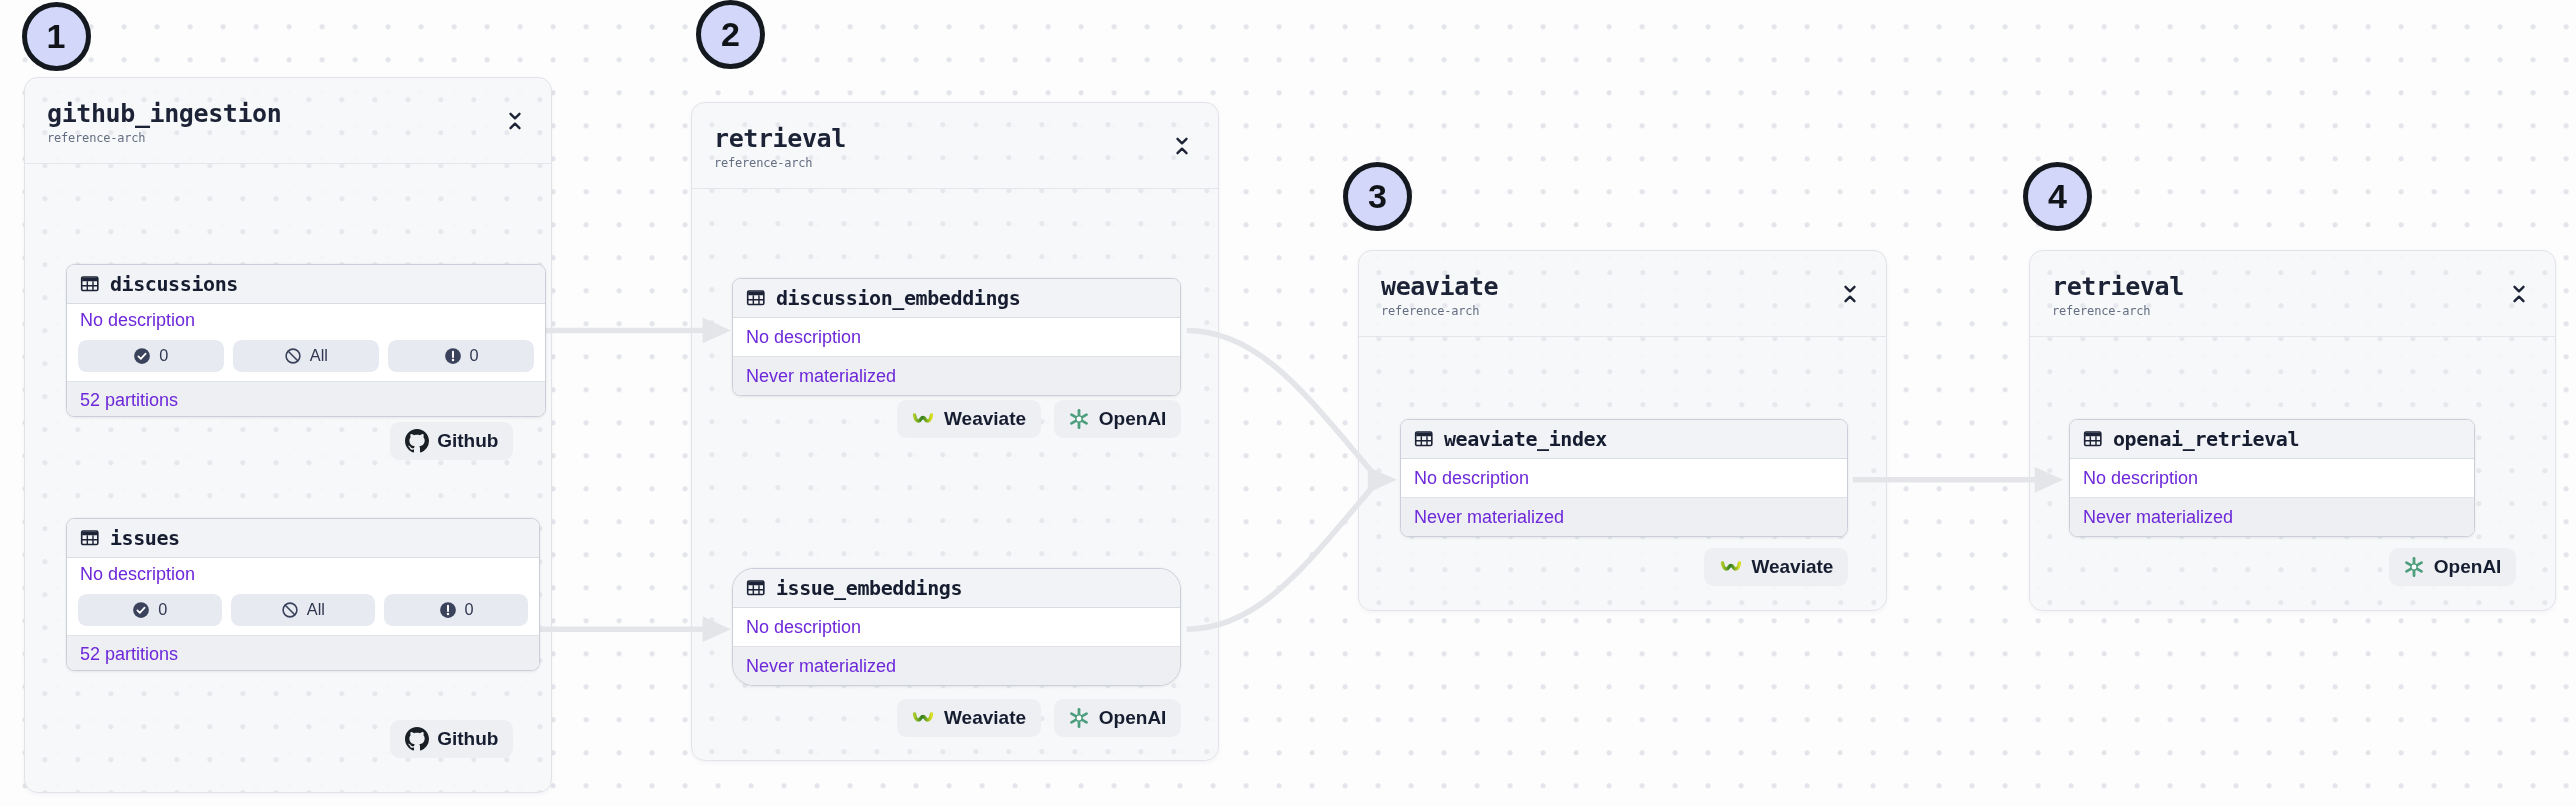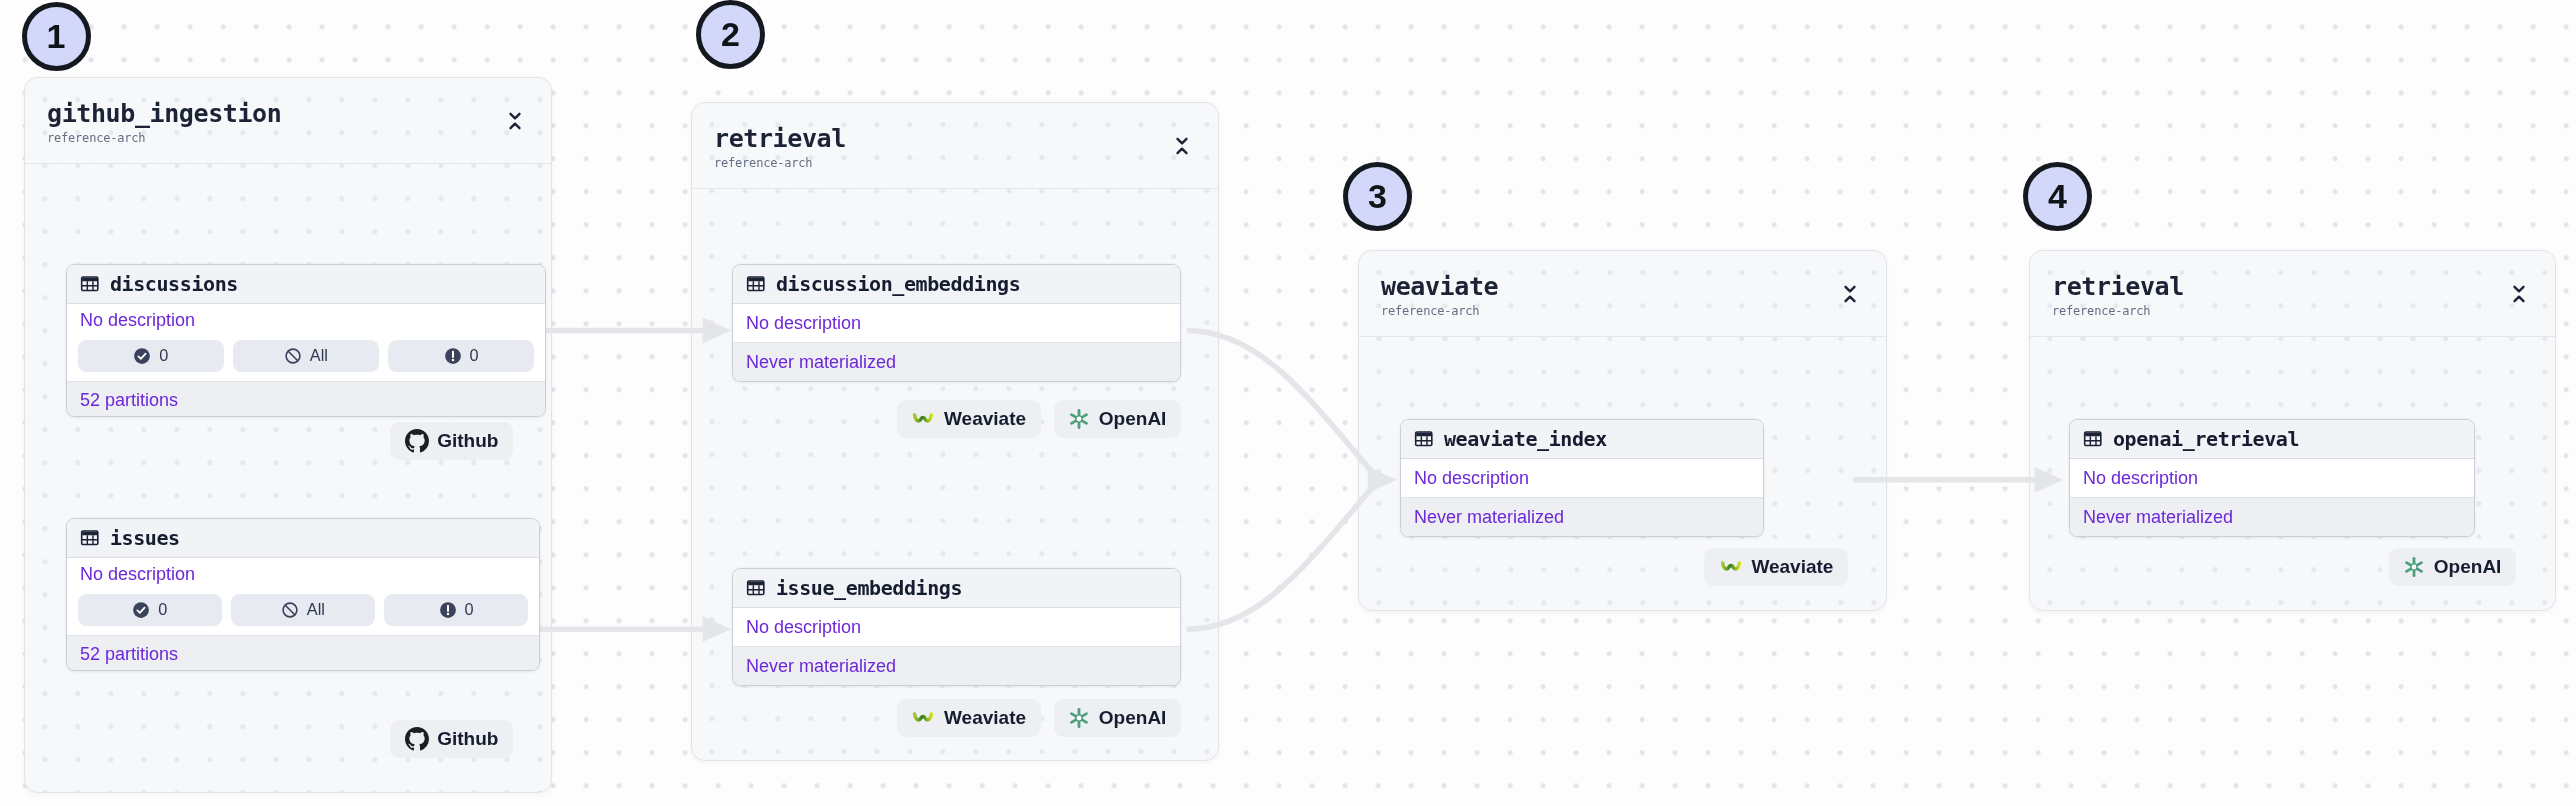--- a/index.html
+++ b/index.html
@@ -282,55 +282,55 @@
             <line x1="12" y1="6.3" x2="12" y2="13.3" stroke="#fff" stroke-width="2.7" stroke-linecap="round"></line>
             <circle cx="12" cy="17.2" r="1.7" fill="#fff"></circle>
           </svg>
         </span>
       <span>0</span>
     </div>
   </div>
   <div class="node-footer">52 partitions</div>
 </div>
 
-<div class="asset-node small" style="left:732px;top:264px;width:449px;height:118px;">
+<div class="asset-node small" style="left:732px;top:278px;width:449px;height:118px;">
   <div class="node-header">
     <span class="icon">
       <svg width="21.5" height="21.5" viewBox="0 0 24 24">
           <rect x="3" y="4.5" width="18" height="15" rx="1.5" fill="none" stroke="#1c2336" stroke-width="1.8"></rect>
           <path d="M3.6 5.2h16.8v4h-16.8z" fill="#1c2336"></path>
           <line x1="3" y1="14.2" x2="21" y2="14.2" stroke="#1c2336" stroke-width="1.6"></line>
           <line x1="9.3" y1="9.2" x2="9.3" y2="19.3" stroke="#1c2336" stroke-width="1.6"></line>
           <line x1="15.6" y1="9.2" x2="15.6" y2="19.3" stroke="#1c2336" stroke-width="1.6"></line>
         </svg>
     </span>
     <span class="node-name mono">discussion_embeddings</span>
   </div>
   <div class="node-desc">No description</div>
   <div class="node-footer">Never materialized</div>
 </div>
 
-<div class="asset-node small" style="left:732px;top:568px;width:449px;height:118px;">
+<div class="asset-node small" style="left:732px;top:568px;width:449px;height:118px;border-radius:22px;">
   <div class="node-header">
     <span class="icon">
       <svg width="21.5" height="21.5" viewBox="0 0 24 24">
           <rect x="3" y="4.5" width="18" height="15" rx="1.5" fill="none" stroke="#1c2336" stroke-width="1.8"></rect>
           <path d="M3.6 5.2h16.8v4h-16.8z" fill="#1c2336"></path>
           <line x1="3" y1="14.2" x2="21" y2="14.2" stroke="#1c2336" stroke-width="1.6"></line>
           <line x1="9.3" y1="9.2" x2="9.3" y2="19.3" stroke="#1c2336" stroke-width="1.6"></line>
           <line x1="15.6" y1="9.2" x2="15.6" y2="19.3" stroke="#1c2336" stroke-width="1.6"></line>
         </svg>
     </span>
     <span class="node-name mono">issue_embeddings</span>
   </div>
   <div class="node-desc">No description</div>
   <div class="node-footer">Never materialized</div>
 </div>
 
-<div class="asset-node small" style="left:1400px;top:419px;width:364px;height:118px;">
+<div class="asset-node small" style="left:1400px;top:419px;width:448px;height:118px;">
   <div class="node-header">
     <span class="icon">
       <svg width="21.5" height="21.5" viewBox="0 0 24 24">
           <rect x="3" y="4.5" width="18" height="15" rx="1.5" fill="none" stroke="#1c2336" stroke-width="1.8"></rect>
           <path d="M3.6 5.2h16.8v4h-16.8z" fill="#1c2336"></path>
           <line x1="3" y1="14.2" x2="21" y2="14.2" stroke="#1c2336" stroke-width="1.6"></line>
           <line x1="9.3" y1="9.2" x2="9.3" y2="19.3" stroke="#1c2336" stroke-width="1.6"></line>
           <line x1="15.6" y1="9.2" x2="15.6" y2="19.3" stroke="#1c2336" stroke-width="1.6"></line>
         </svg>
     </span>

